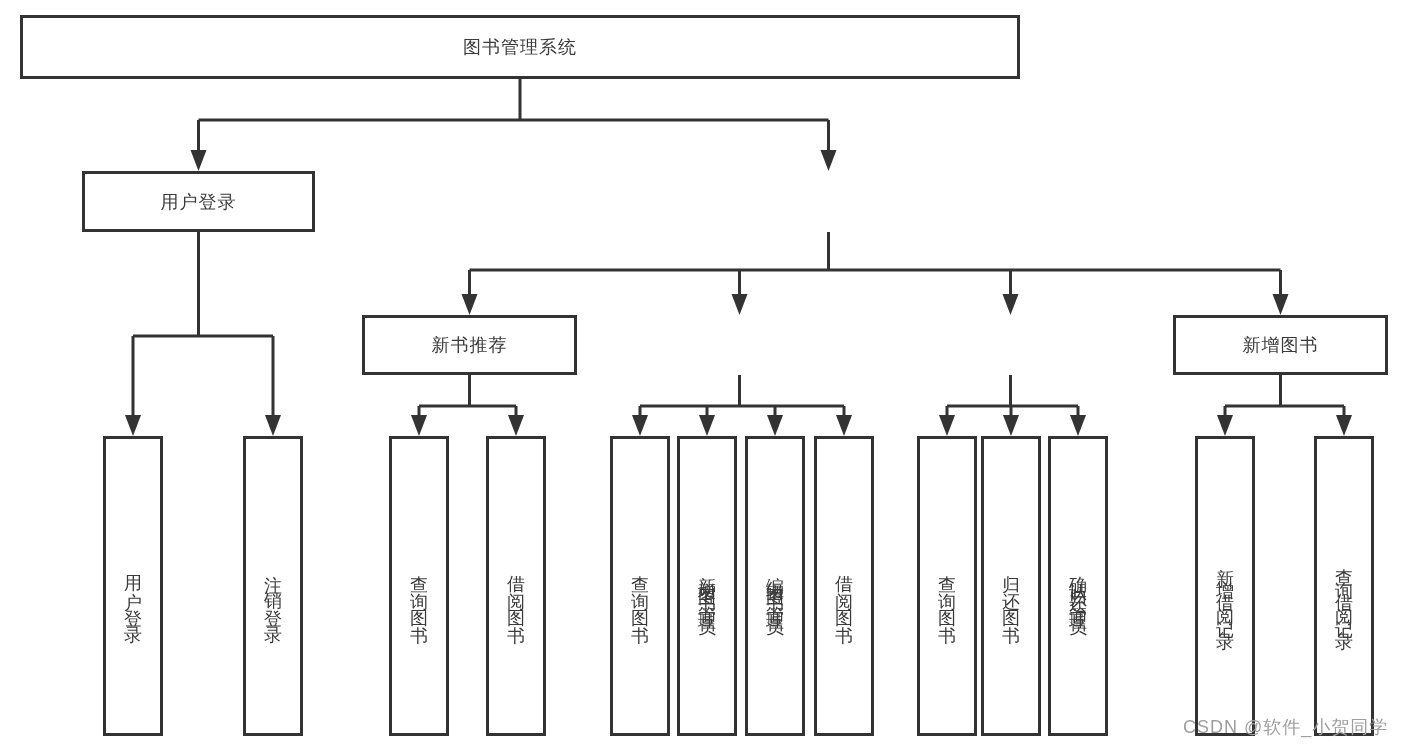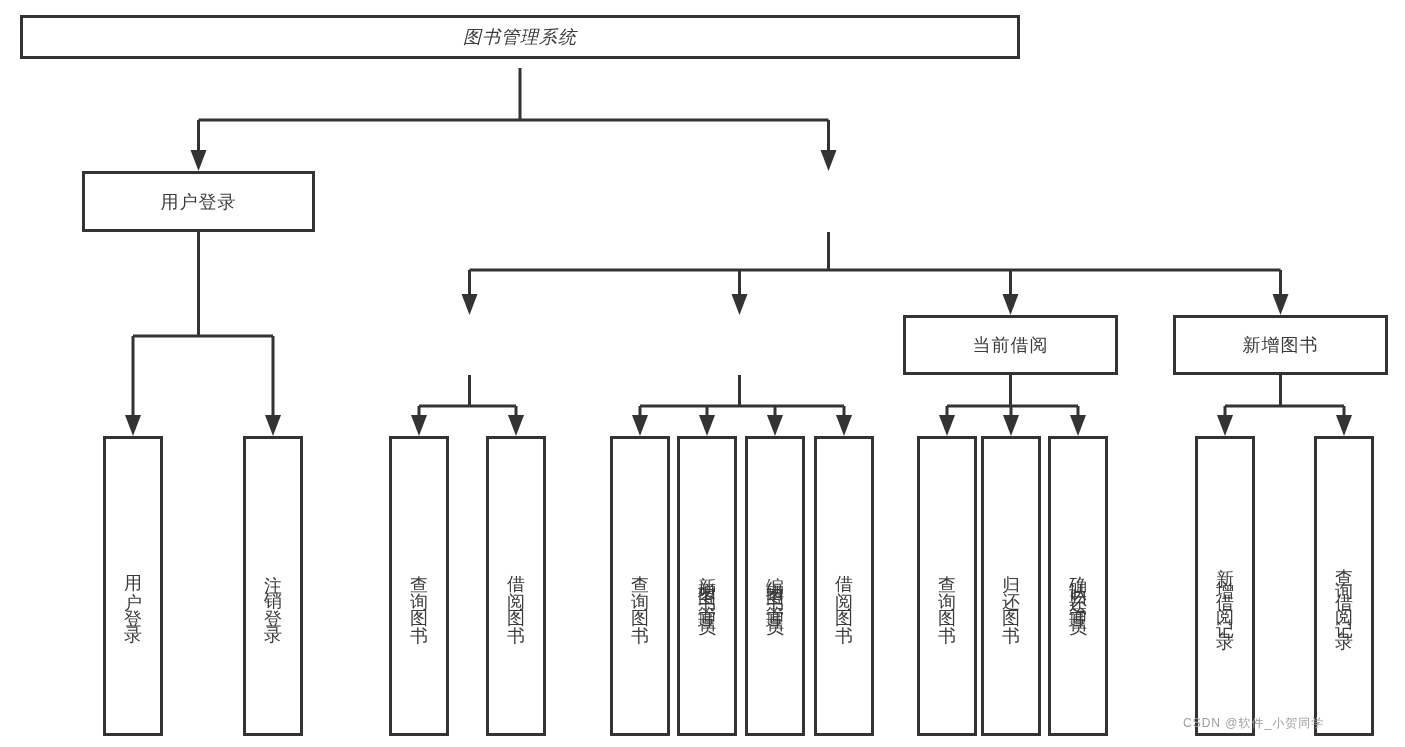--- a/index.html
+++ b/index.html
@@ -21,39 +21,39 @@
     box-sizing: border-box;
     border: 3px solid #333333;
     background: #ffffff;
     display: flex;
     align-items: center;
     justify-content: center;
     color: #3a3a3a;
     font-size: 18px;
     letter-spacing: 1px;
   }
-  .root { left: 20px; top: 15px; width: 1000px; height: 44px; font-style: italic; }
+  .root { left: 20px; top: 15px; width: 1000px; height: 64px; }
   .l2   { top: 171px; width: 233px; height: 61px; }
   .l3   { top: 315px; width: 215px; height: 60px; }
   .leaf { top: 436px; width: 60px;  height: 300px; }
   .vtext {
     writing-mode: vertical-rl;
     text-orientation: mixed;
     white-space: nowrap;
     color: #3a3a3a;
     font-size: 18px;
   }
   .sp-lg { letter-spacing: 17px; margin-bottom: -17px; }
   .sp-md { letter-spacing: 13px; margin-bottom: -13px; }
   .sp-sm { letter-spacing: 6px;  margin-bottom: -6px; }
   .watermark {
     position: absolute;
     left: 1183px;
     top: 715px;
-    font-size: 12px;
+    font-size: 18px;
     color: #9e9e9e;
     letter-spacing: 1px;
     white-space: nowrap;
   }
 </style>
 </head>
 <body>
 
 <div class="stage">
 
@@ -94,21 +94,21 @@
       <polygon points="1070,415 1086,415 1078,436"></polygon>
       <polygon points="1217,415 1233,415 1225,436"></polygon>
       <polygon points="1336,415 1352,415 1344,436"></polygon>
     </g>
   </svg>
 
   <div class="box root">图书管理系统</div>
 
   <div class="box l2" style="left:82px">用户登录</div>
 
-  <div class="box l3" style="left:903px">当前借阅</div>
+  <div class="box l3" style="left:362px">新书推荐</div>
   <div class="box l3" style="left:1173px">新增图书</div>
 
   <div class="box leaf" style="left:103px">
     <span class="vtext sp-lg">用户登录</span>
   </div>
   <div class="box leaf" style="left:243px">
     <span class="vtext sp-lg">注销登录</span>
   </div>
 
   <div class="box leaf" style="left:389px">

